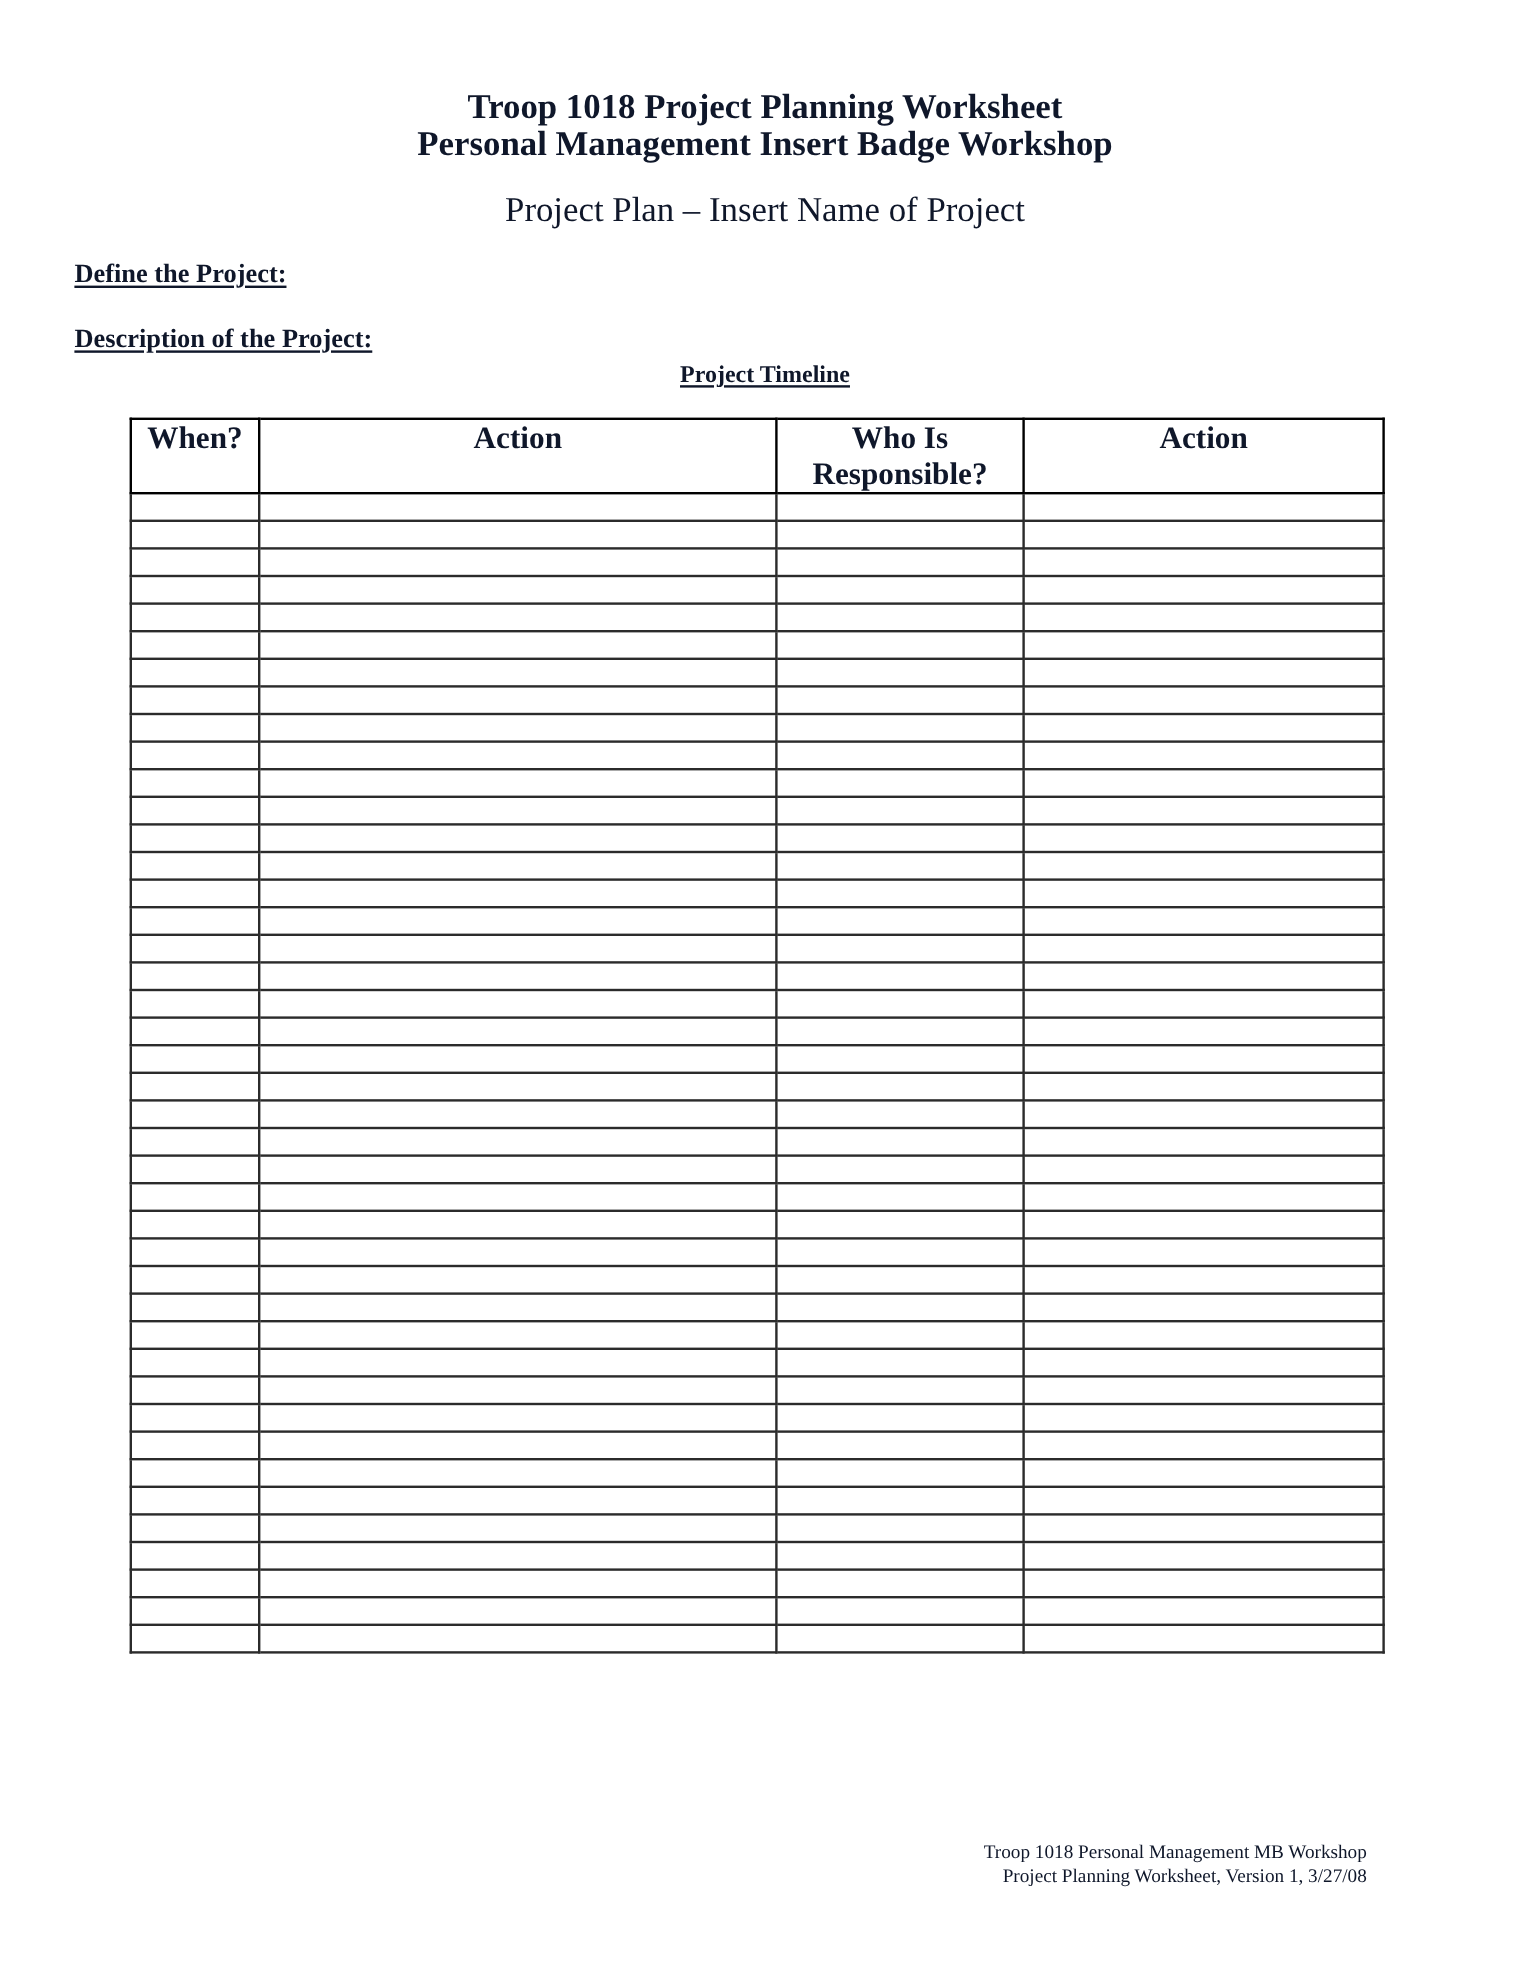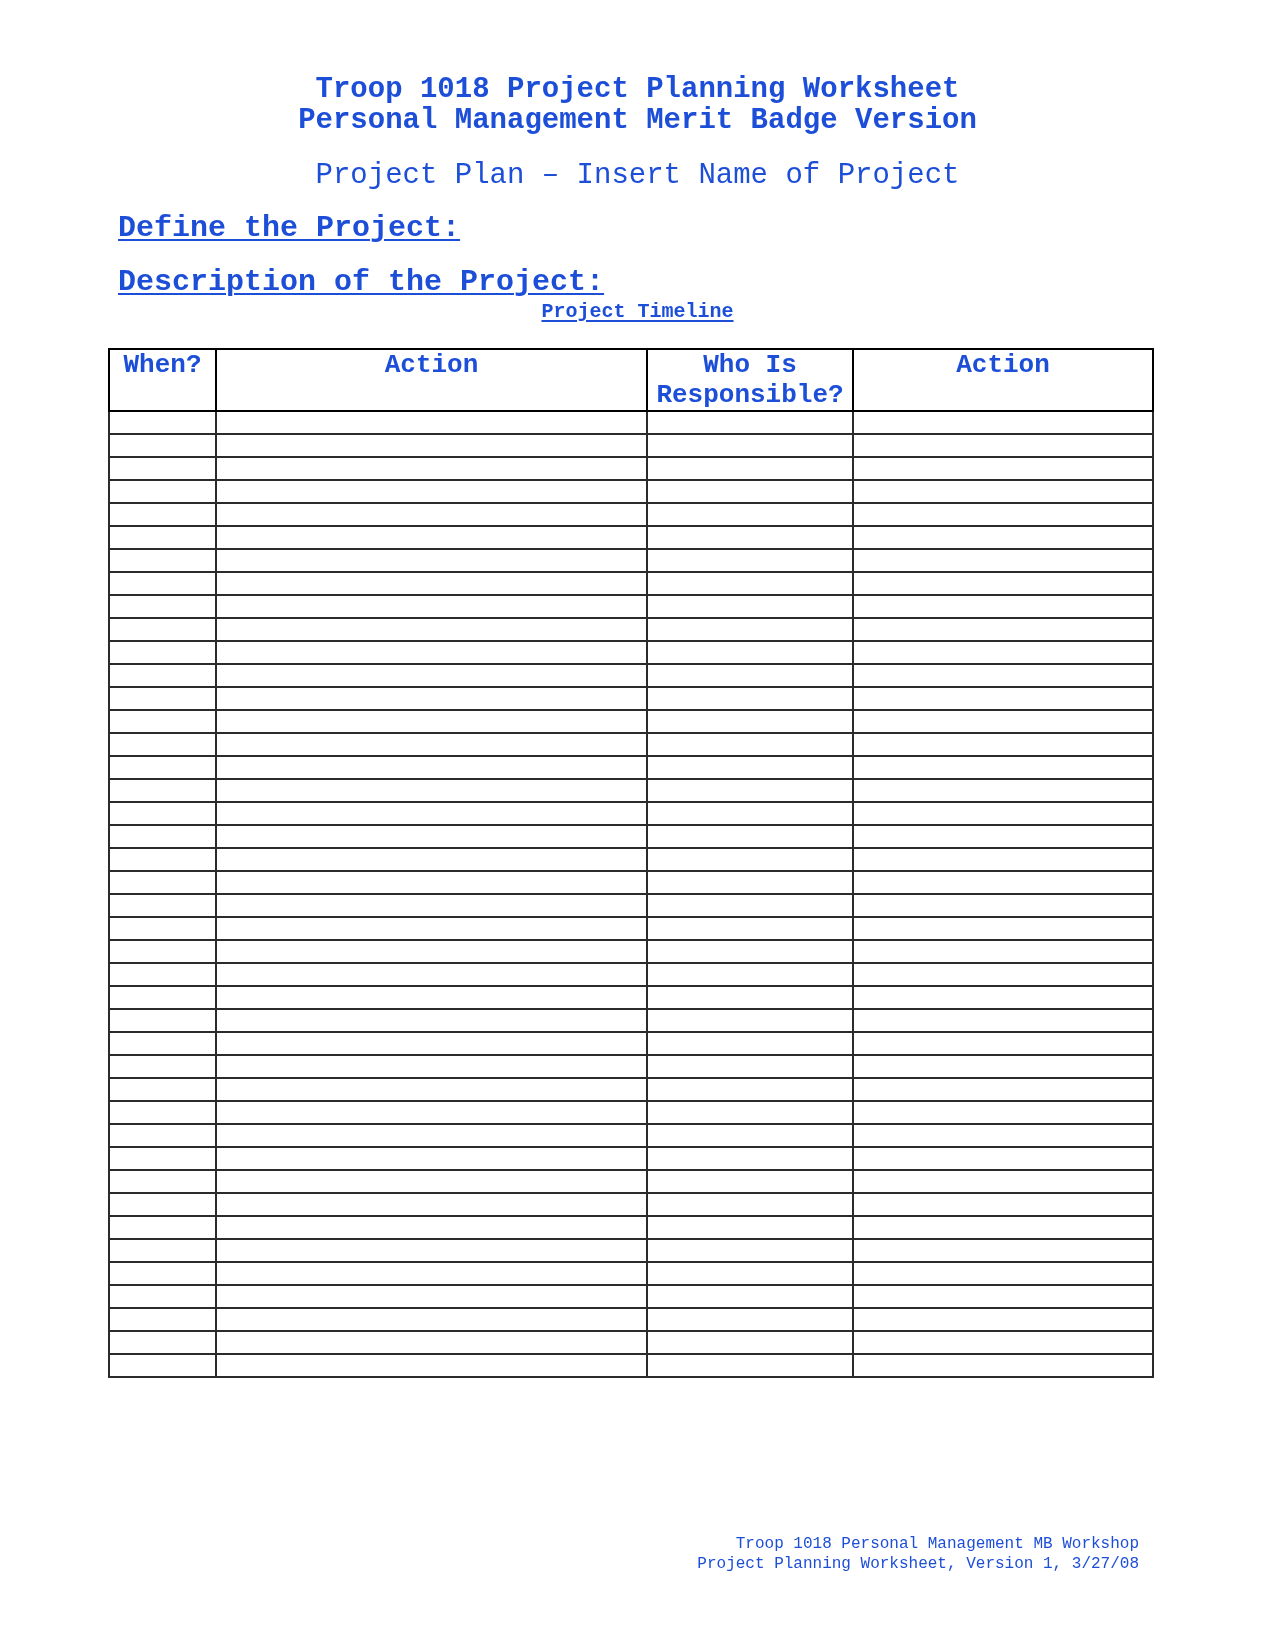--- a/index.html
+++ b/index.html
@@ -5,43 +5,43 @@
   html, body {
     margin: 0;
     padding: 0;
     background: #ffffff;
   }
   .page {
     position: relative;
     width: 1275px;
     height: 1650px;
     background: #ffffff;
-    color: #1d4ed8;
-    font-family: Liberation Mono, monospace;
+    color: #0f172a;
+    font-family: Liberation Serif, serif;
     overflow: hidden;
   }
   .title-block {
     padding-top: 74px;
     text-align: center;
   }
   .title-line {
     font-size: 29px;
     font-weight: bold;
     line-height: 31px;
   }
   .subtitle {
     font-size: 29px;
     font-weight: normal;
     line-height: 31px;
     margin-top: 24px;
     text-align: center;
   }
   .section-label {
-    margin-left: 118px;
-    font-size: 30px;
+    margin-left: 62px;
+    font-size: 22px;
     font-weight: bold;
     line-height: 30px;
     text-decoration: underline;
     text-decoration-thickness: 2px;
     text-underline-offset: 3px;
   }
   .define-label { margin-top: 22px; }
   .description-label { margin-top: 24px; }
   .timeline-heading {
     margin-top: 0px;
@@ -88,21 +88,21 @@
     font-weight: normal;
   }
 </style>
 </head>
 <body>
 
 <div class="page">
 
   <div class="title-block">
     <div class="title-line">Troop 1018 Project Planning Worksheet</div>
-    <div class="title-line">Personal Management Merit Badge Version</div>
+    <div class="title-line">Personal Management Insert Badge Workshop</div>
     <div class="subtitle">Project Plan – Insert Name of Project</div>
   </div>
 
   <div class="section-label define-label">Define the Project:</div>
 
   <div class="section-label description-label">Description of the Project:</div>
 
   <div class="timeline-heading">Project Timeline</div>
 
   <table class="timeline">

